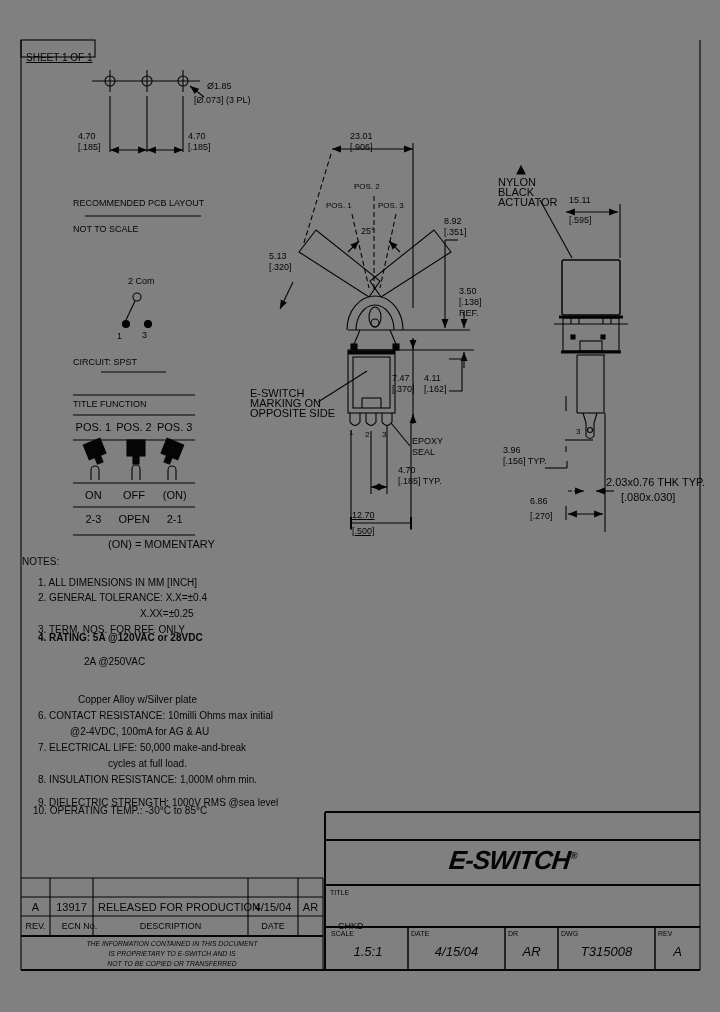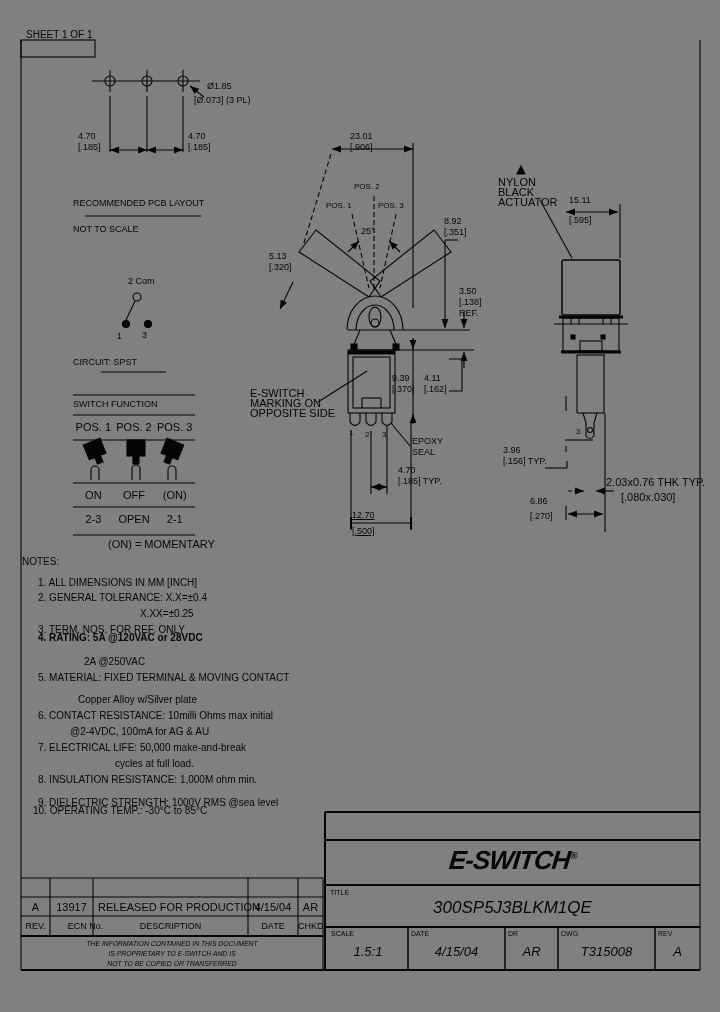--- a/index.html
+++ b/index.html
@@ -188,41 +188,41 @@
     <line x1="325" y1="840" x2="700" y2="840" stroke-width="2"></line>
     <line x1="325" y1="885" x2="700" y2="885" stroke-width="2"></line>
     <line x1="325" y1="927" x2="700" y2="927" stroke-width="2"></line>
     <line x1="408" y1="927" x2="408" y2="970" stroke-width="1.5"></line>
     <line x1="505" y1="927" x2="505" y2="970" stroke-width="1.5"></line>
     <line x1="558" y1="927" x2="558" y2="970" stroke-width="1.5"></line>
     <line x1="655" y1="927" x2="655" y2="970" stroke-width="1.5"></line>
   </g>
 </svg>
 
-<div class="t t10" style="left:26px;top:29px;">SHEET 1 OF 1</div>
+<div class="t t10" style="left:26px;top:52px;text-decoration:underline;">SHEET 1 OF 1</div>
 
 <div class="t" style="left:207px;top:81px;">Ø1.85</div>
 <div class="t" style="left:194px;top:95px;">[Ø.073] (3 PL)</div>
 <div class="t dim ctr" style="left:78px;top:131px;width:40px;">
   <span>4.70</span>
   <span>[.185]</span>
 </div>
 <div class="t dim ctr" style="left:188px;top:131px;width:40px;">
   <span>4.70</span>
   <span>[.185]</span>
 </div>
 <div class="t it ctr" style="left:73px;top:198px;width:140px;">RECOMMENDED PCB LAYOUT</div>
 <div class="t it ctr" style="left:73px;top:224px;width:140px;">NOT TO SCALE</div>
 
 <div class="t" style="left:128px;top:276px;">2 Com</div>
 <div class="t" style="left:117px;top:331px;">1</div>
 <div class="t" style="left:142px;top:330px;">3</div>
 <div class="t it ctr" style="left:73px;top:357px;width:120px;">CIRCUIT: SPST</div>
 
-<div class="t it ctr" style="left:73px;top:399px;width:122px;">SWITCH FUNCTION</div>
+<div class="t it ctr" style="left:73px;top:399px;width:122px;">TITLE FUNCTION</div>
 <div class="t t85 it flexrow" style="left:73px;top:422px;width:122px;">
   <span>POS. 1</span>
   <span>POS. 2</span>
   <span>POS. 3</span>
 </div>
 <div class="t t85 it flexrow" style="left:73px;top:490px;width:122px;justify-content:center;">
   <span>ON</span>
   <span>OFF</span>
   <span>(ON)</span>
 </div>
@@ -248,21 +248,21 @@
 <div class="t dim ctr" style="left:269px;top:251px;width:42px;">
   <span>5.13</span>
   <span>[.320]</span>
 </div>
 <div class="t dim ctr" style="left:459px;top:286px;width:44px;">
   <span>3.50</span>
   <span>[.138]</span>
   <span>REF.</span>
 </div>
 <div class="t dim ctr" style="left:392px;top:373px;width:36px;">
-  <span>9.39</span>
+  <span>7.47</span>
   <span>[.370]</span>
 </div>
 <div class="t dim ctr" style="left:424px;top:373px;width:36px;">
   <span>4.11</span>
   <span>[.162]</span>
 </div>
 <div class="t t85 dim ctr" style="left:250px;top:388px;width:68px;">
   <span>E-SWITCH</span>
   <span>MARKING ON</span>
   <span>OPPOSITE SIDE</span>
@@ -302,53 +302,51 @@
   <span>[.270]</span>
 </div>
 
 <div class="notes-line" style="left:22px;top:556px;">NOTES:</div>
 <div class="notes-line" style="left:38px;top:577px;">1. ALL DIMENSIONS IN MM [INCH]</div>
 <div class="notes-line" style="left:38px;top:592px;">2. GENERAL TOLERANCE: X.X=±0.4</div>
 <div class="notes-line" style="left:140px;top:608px;text-align:center;">X.XX=±0.25</div>
 <div class="notes-line" style="left:38px;top:624px;">3. TERM. NOS. FOR REF. ONLY</div>
 <div class="notes-line" style="left:38px;top:632px;font-weight:bold;">4. RATING: 5A @120VAC or 28VDC</div>
 <div class="notes-line" style="left:84px;top:656px;">2A @250VAC</div>
-<div class="notes-line" style="left:38px;top:672px;">5. MATERIAL: FIXED TERMINAL &amp; MOVING CONTACT</div>
 <div class="notes-line" style="left:78px;top:694px;">Copper Alloy w/Silver plate</div>
 <div class="notes-line" style="left:38px;top:710px;">6. CONTACT RESISTANCE: 10milli Ohms max initial</div>
 <div class="notes-line" style="left:70px;top:726px;">@2-4VDC, 100mA for AG &amp; AU</div>
 <div class="notes-line" style="left:38px;top:742px;">7. ELECTRICAL LIFE: 50,000 make-and-break</div>
-<div class="notes-line" style="left:108px;top:758px;margin-left:7px;">cycles at full load.</div>
+<div class="notes-line" style="left:108px;top:758px;">cycles at full load.</div>
 <div class="notes-line" style="left:38px;top:774px;">8. INSULATION RESISTANCE: 1,000M ohm min.</div>
 <div class="notes-line" style="left:38px;top:790px;margin-top:7px;">9. DIELECTRIC STRENGTH: 1000V RMS @sea level</div>
 <div class="notes-line" style="left:33px;top:805px;">10. OPERATING TEMP.: -30°C to 85°C</div>
 
 <div id="logo"><span>E-SWITCH</span><sup>®</sup></div>
 <div class="t lbl" style="left:330px;top:889px;">TITLE</div>
-<div id="partnum">300SP5J3BLKM1QE</div>
 <div class="t lbl" style="left:331px;top:930px;">SCALE</div>
 <div class="cell val" style="left:328px;top:944px;width:80px;">1.5:1</div>
 <div class="t lbl" style="left:411px;top:930px;">DATE</div>
 <div class="cell val" style="left:408px;top:944px;width:97px;">4/15/04</div>
 <div class="t lbl" style="left:508px;top:930px;">DR</div>
 <div class="cell val" style="left:505px;top:944px;width:53px;">AR</div>
 <div class="t lbl" style="left:561px;top:930px;">DWG</div>
 <div class="cell val" style="left:558px;top:944px;width:97px;">T315008</div>
 <div class="t lbl" style="left:658px;top:930px;">REV</div>
 <div class="cell val" style="left:655px;top:944px;width:45px;">A</div>
 
 <div class="cell t85 it" style="left:21px;top:902px;width:29px;">A</div>
 <div class="cell t85 it" style="left:50px;top:902px;width:43px;">13917</div>
 <div class="t t85 it" style="left:98px;top:902px;">RELEASED FOR PRODUCTION</div>
 <div class="cell t85 it" style="left:248px;top:902px;width:50px;">4/15/04</div>
 <div class="cell t85 it" style="left:298px;top:902px;width:25px;">AR</div>
 <div class="cell it" style="left:21px;top:921px;width:29px;font-size:9px;">REV.</div>
-<div class="cell it" style="left:64px;top:921px;width:43px;font-size:9px;">ECN No.</div>
+<div class="cell it" style="left:58px;top:921px;width:43px;font-size:9px;">ECN No.</div>
 <div class="cell it" style="left:93px;top:921px;width:155px;font-size:9px;">DESCRIPTION</div>
 <div class="cell it" style="left:248px;top:921px;width:50px;font-size:9px;">DATE</div>
-<div class="cell it" style="left:298px;top:921px;width:25px;font-size:9px;">CHKD</div>
+<div class="cell it" style="left:298px;top:921px;width:25px;font-size:9px;padding-left:40px;">CHKD</div>
 <div class="disc">
   <div>THE INFORMATION CONTAINED IN THIS DOCUMENT</div>
   <div>IS PROPRIETARY TO E-SWITCH AND IS</div>
   <div>NOT TO BE COPIED OR TRANSFERRED</div>
 </div>
 
 </div>
 
 </body></html>

